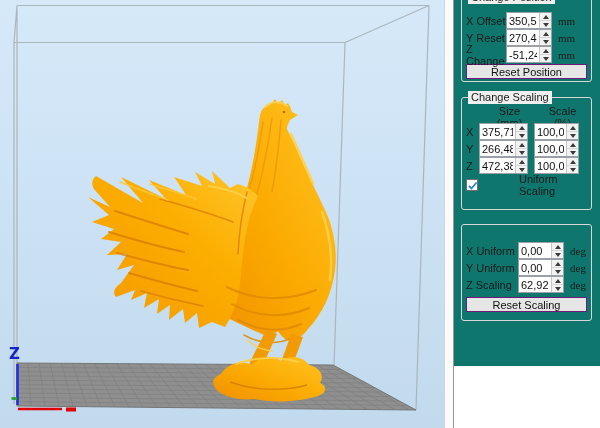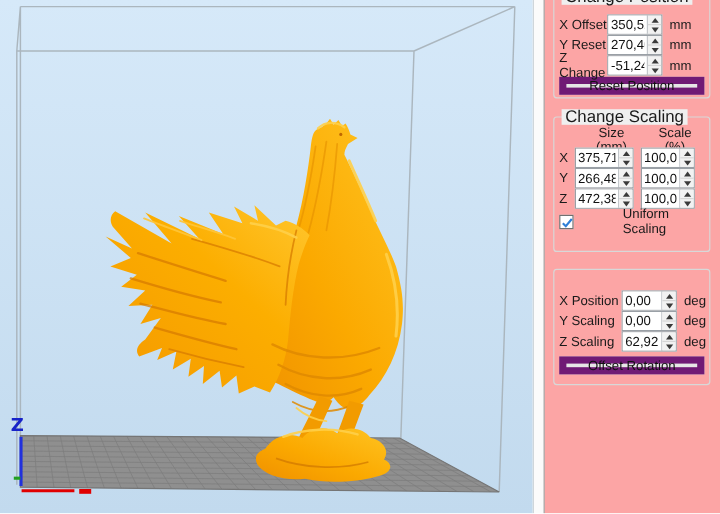--- a/index.html
+++ b/index.html
@@ -12,32 +12,32 @@
   
   .viewport {
     position:absolute; left:0; top:0; width:444px; height:428px;
     background:linear-gradient(#d6e9f9, #c2daee);
   }
   .viewport svg { display:block; }
   
   .strip { position:absolute; left:444px; top:0; width:9px; height:428px; background:#fbfbfb; border-left:1px solid #cfd6da; }
   .vsep  { position:absolute; left:453px; top:0; width:1px; height:428px; background:#979797; }
   
-  .panel { position:absolute; left:454px; top:0; width:146px; height:428px; background:#fca5a5; }
+  .panel { position:absolute; left:454px; top:0; width:146px; height:366px; background:#0f766e; }
   .group { position:absolute; left:7px; width:131px; border:1px solid #d8d8d8; border-radius:3px; padding:0 4px; }
-  .group-title { position:absolute; top:-7px; left:6px; background:#efefef; padding:0 3px; font-size:14px; line-height:13px; white-space:nowrap; }
+  .group-title { position:absolute; top:-7px; left:6px; background:#efefef; padding:0 3px; font-size:11px; line-height:13px; white-space:nowrap; }
   .g1 { top:-3px;  height:85px;  padding-top:14px; }
   .g2 { top:97px;  height:113px; padding-top:10px; }
   .g3 { top:224px; height:97px;  padding-top:17px; }
   .row { display:flex; align-items:center; height:17px; }
   .lbl { flex:none; }
   .g1 .lbl { width:40px; }
   .g2 .lbl { width:13px; }
   .g3 .lbl { width:52px; }
-  .unit { margin-left:6px; }
+  .unit { margin-left:6px;font-family:Liberation Serif, serif; }
   
   .spin { flex:none; display:flex; height:17px; background:#fff; border:1px solid #9aa0a6; }
   .spin-w46 { width:46px; }
   .spin-w49 { width:49px; }
   .spin-w45 { width:45px; margin-left:6px; }
   .spin input {
     flex:1; min-width:0; border:none; outline:none; background:#fff;
     font-family:"Liberation Sans", sans-serif; font-size:11px; color:#111; padding:0 2px;
   }
   .spin-btns { flex:none; width:12px; display:flex; flex-direction:column; border-left:1px solid #c4c8cc; }
@@ -51,21 +51,21 @@
   .col-heads .ch1 { margin-left:19px; width:49px; text-align:center; }
   .col-heads .ch2 { margin-left:6px;  width:45px; text-align:center; }
   
   .check-row { display:flex; align-items:center; height:13px; margin-top:4px; }
   .checkbox { position:relative; width:12px; height:12px; border:1px solid #707070; background:#fff; margin-right:5px; flex:none; }
   .checkbox svg { position:absolute; left:0px; top:0px; }
   .check-lbl { line-height:12px;padding-left:36px; }
   
   .btn {
     margin-top:3px; height:15px; width:100%;
-    background:#e6e6e6; border:6px solid #701a75;
+    background:#e6e6e6; border:1px solid #701a75;
     display:flex; align-items:center; justify-content:center;
     font-size:11px; color:#111; cursor:default;
   }
   .g1 .btn { margin-top:1px; }
   .g3 .btn { margin-top:4px; }
 </style>
 </head>
 <body>
 
 <div class="app">
@@ -354,36 +354,36 @@
           <svg width="12" height="12" viewBox="0 0 12 12">
             <polyline points="2,6 4.5,8.5 9.5,2.5" fill="none" stroke="#2f7fd6" stroke-width="1.8"></polyline>
           </svg>
         </span>
         <span class="check-lbl">Uniform Scaling</span>
       </div>
     </div>
 
     <div class="group g3">
       <div class="row">
-        <span class="lbl">X Position</span>
+        <span class="lbl">X Uniform</span>
         <span class="spin spin-w46">
             <input value="0,00" style="">
             <span class="spin-btns">
               <span class="spin-btn">
                 <i class="tri tri-up"></i>
               </span>
               <span class="spin-btn">
                 <i class="tri tri-down"></i>
               </span>
             </span>
           </span>
         <span class="unit">deg</span>
       </div>
       <div class="row">
-        <span class="lbl">Y Scaling</span>
+        <span class="lbl">Y Uniform</span>
         <span class="spin spin-w46">
             <input value="0,00" style="">
             <span class="spin-btns">
               <span class="spin-btn">
                 <i class="tri tri-up"></i>
               </span>
               <span class="spin-btn">
                 <i class="tri tri-down"></i>
               </span>
             </span>
@@ -398,17 +398,17 @@
               <span class="spin-btn">
                 <i class="tri tri-up"></i>
               </span>
               <span class="spin-btn">
                 <i class="tri tri-down"></i>
               </span>
             </span>
           </span>
         <span class="unit">deg</span>
       </div>
-      <div class="btn">Offset Rotation</div>
+      <div class="btn">Reset Scaling</div>
     </div>
 
   </div>
 </div>
 
 </body></html>

